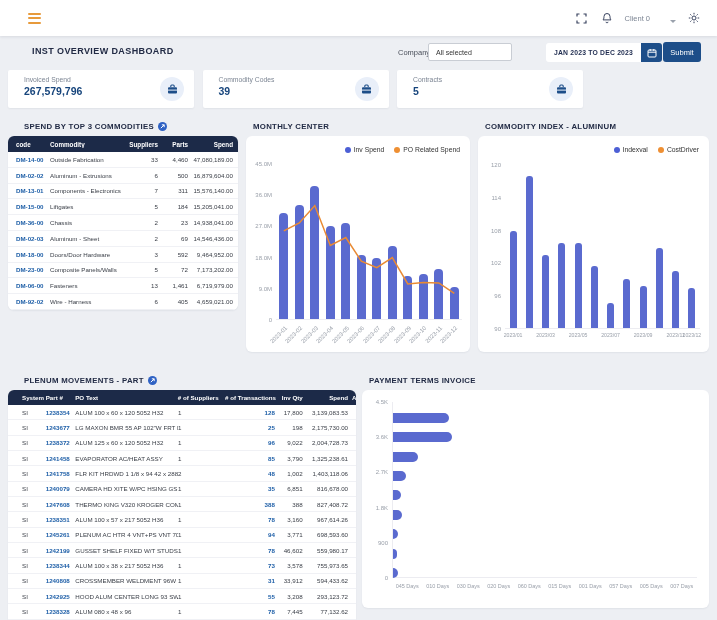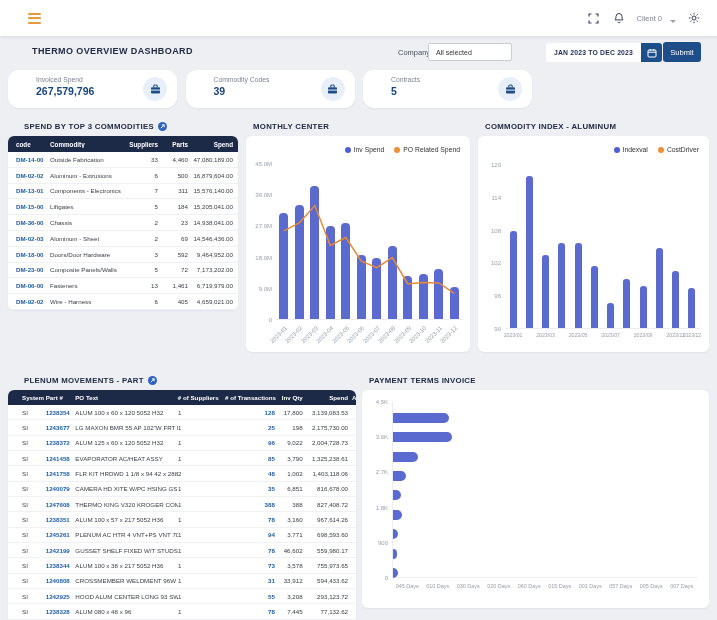--- a/index.html
+++ b/index.html
@@ -5,34 +5,34 @@
 *{margin:0;padding:0;box-sizing:border-box}
 html,body{width:717px;height:620px}
 body{font-family:"Liberation Sans",sans-serif;background:#edeff3;overflow:hidden}
 #app{position:relative;width:717px;height:620px;background:#edeff3}
 
 .topbar{position:absolute;left:0;top:0;width:717px;height:36px;background:#fff;box-shadow:0 1px 3px rgba(20,30,60,.10);display:flex;align-items:center;justify-content:space-between;padding:0 16px 0 28px;z-index:5}
 .burger{display:flex;flex-direction:column;gap:2.5px;cursor:pointer}
 .burger span{display:block;width:13px;height:2px;background:#e79a3b;border-radius:1px}
 .tb-right{display:flex;align-items:center;gap:11px}
 .tb-ic{width:14px;height:14px;display:flex;align-items:center;justify-content:center;cursor:pointer}
-.client{display:flex;align-items:flex-end;gap:8px;color:#7d8694;font-size:7.5px;cursor:pointer}
+.client{display:flex;align-items:flex-end;gap:20px;color:#7d8694;font-size:7.5px;cursor:pointer}
 .caret{width:0;height:0;border-left:3px solid transparent;border-right:3px solid transparent;border-top:3.5px solid #9aa1ac}
 
 .page-header{position:absolute;left:0;top:38px;width:717px;height:28px}
 .pg-title{position:absolute;left:32px;top:8px;font-size:9px;font-weight:bold;color:#222b45;letter-spacing:.4px}
 .company-lab{position:absolute;left:398px;top:10px;font-size:7.5px;color:#4a4f5a}
 .company-sel{position:absolute;left:428px;top:5px;width:84px;height:18px;background:#fff;border:1px solid #c9cdd4;border-radius:2px;font-size:7px;color:#333;display:flex;align-items:center;padding-left:7px;cursor:pointer}
 .date-wrap{position:absolute;left:546px;top:5px;height:19px;display:flex}
 .date-box{background:#fff;border-radius:3px 0 0 3px;display:flex;align-items:center;padding:0 8px;font-size:6.8px;font-weight:bold;color:#1e2b4f;letter-spacing:.2px}
 .date-btn{width:21px;background:#1d4e89;border-radius:0 3px 3px 0;display:flex;align-items:center;justify-content:center;cursor:pointer}
 .submit-btn{position:absolute;left:663px;top:4px;width:38px;height:20px;background:#1d4e89;color:#fff;font-size:7.5px;border:none;border-radius:3px;display:flex;align-items:center;justify-content:center;cursor:pointer}
 
 .kpi-row{position:absolute;left:8px;top:70px;width:701px;display:flex;gap:8.5px}
-.kpi{width:169px;height:38px;background:#fff;border-radius:11px;box-shadow:0 1px 2px rgba(20,30,60,.06);position:relative;padding:6px 0 0 28px}
+.kpi{width:186px;height:38px;background:#fff;border-radius:2px;box-shadow:0 1px 2px rgba(20,30,60,.06);position:relative;padding:6px 0 0 16px}
 .kpi-label{font-size:6.8px;color:#7d8694}
 .kpi-value{font-size:10.5px;font-weight:bold;color:#17457c;margin-top:2px}
 .kpi-ic{position:absolute;right:10px;top:7px;width:24px;height:24px;border-radius:50%;background:#e9eff9;display:flex;align-items:center;justify-content:center}
 
 .panel-title{position:absolute;font-size:7.8px;font-weight:bold;color:#222b45;letter-spacing:.3px;display:flex;align-items:center;gap:4px;white-space:nowrap}
 .title-ic{width:9px;height:9px;border-radius:50%;background:#2f62c4;display:flex;align-items:center;justify-content:center;cursor:pointer}
 .card{position:absolute;background:#fff;border-radius:6px;box-shadow:0 1px 2px rgba(20,30,60,.06)}
 
 #commod-card{left:8px;top:136px;width:230px;height:174px;overflow:hidden}
 .t-head{display:flex;align-items:center;background:#1c2a48;color:#fff;font-weight:bold;border-radius:4px 4px 0 0}
@@ -119,21 +119,21 @@
       <div class="tb-ic">
         <svg width="12" height="12" viewBox="0 0 12 12" fill="none" stroke="#39435f" stroke-width="1">
           <circle cx="6" cy="6" r="2"></circle>
           <path d="M6 .8v1.6M6 9.6v1.6M.8 6h1.6M9.6 6h1.6M2.3 2.3l1.1 1.1M8.6 8.6l1.1 1.1M9.7 2.3 8.6 3.4M3.4 8.6 2.3 9.7"></path>
         </svg>
       </div>
     </div>
   </div>
 
   <div class="page-header">
-    <div class="pg-title">THERMO OVERVIEW DASHBOARD</div>
+    <div class="pg-title">INST OVERVIEW DASHBOARD</div>
     <div class="company-lab">Company</div>
     <div class="company-sel">
       <span>All selected</span>
     </div>
     <div class="date-wrap">
       <div class="date-box">JAN 2023 TO DEC 2023</div>
       <div class="date-btn">
         <svg width="10" height="10" viewBox="0 0 10 10" fill="none" stroke="#ffffff" stroke-width="1">
           <rect x="1" y="2" width="8" height="7" rx="1"></rect>
           <path d="M1 4.2h8M3.2 1v2M6.8 1v2"></path>

